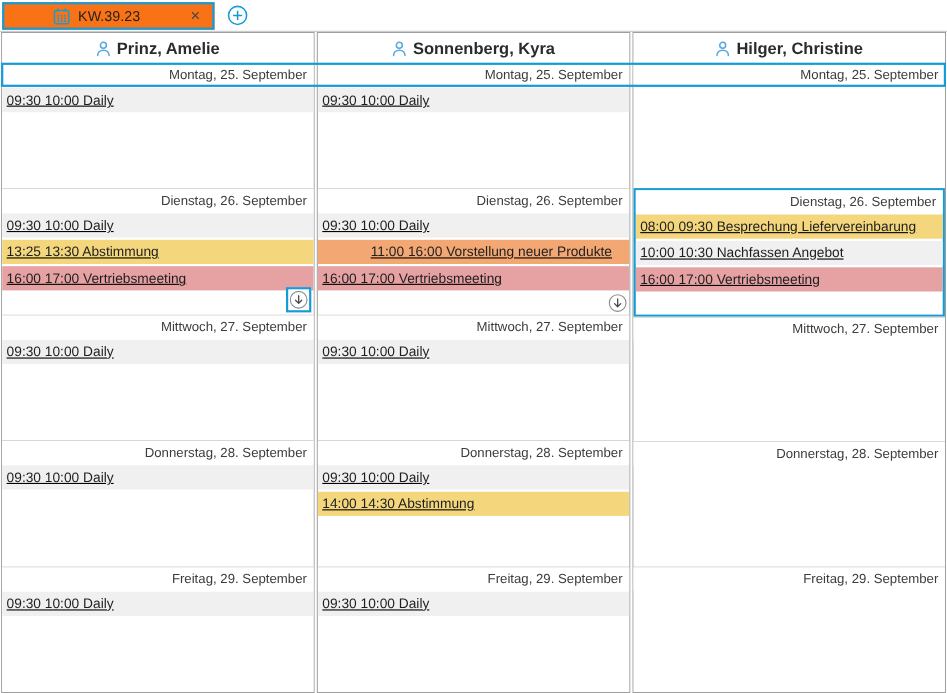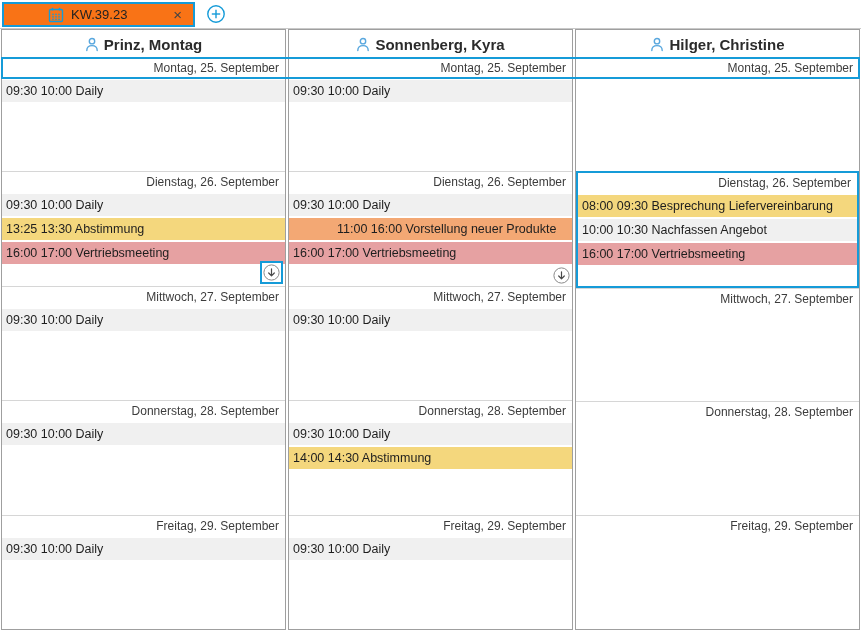--- a/index.html
+++ b/index.html
@@ -26,21 +26,21 @@
   .col-header{height:28px;flex:none;display:flex;align-items:center;justify-content:center;gap:5px;
     background:#fff;cursor:pointer;}
   .col-name{font-size:15px;font-weight:600;color:#2b2b2b;}
   .days{flex:1;display:flex;flex-direction:column;min-height:0;}
   .day{flex:1;position:relative;border-top:1px solid var(--day-sep);background:#fff;min-height:0;
     display:flex;flex-direction:column;}
   .day:first-child{border-top:none;}
   .day.selected{border:2px solid var(--accent);}
   .day-header{height:21px;flex:none;font-size:12px;color:#3c3c3c;text-align:right;
     padding:3px 6px 0 0;background:#fff;cursor:default;}
-  .events{display:flex;flex-direction:column;gap:2px;padding-top:1px;}
+  .events{display:flex;flex-direction:column;gap:2px;padding-top:1px;text-decoration:underline;}
   .event{height:22px;flex:none;display:flex;align-items:center;padding:0 4px;
     font-size:12.5px;color:#1e1e1e;white-space:nowrap;overflow:hidden;cursor:pointer;}
   .c-gray{background:var(--ev-gray);}
   .c-yellow{background:var(--ev-yellow);}
   .c-orange{background:var(--ev-orange);padding-left:48px;}
   .c-red{background:var(--ev-red);}
   
   .overflow{position:absolute;right:2px;bottom:2px;display:flex;}
   .overflow.focused{border:2px solid var(--accent);padding:1px;background:#fff;}
   .overflow-btn{width:17px;height:17px;border:none;background:transparent;padding:0;
@@ -90,21 +90,21 @@
   <div class="row-highlight"></div>
 
   <div class="col">
     <div class="col-header">
       <span style="display:flex;">
         <svg width="14" height="15" viewBox="0 0 14 15">
           <circle cx="7" cy="4.2" r="2.7" fill="none" stroke="#58a7de" stroke-width="1.4"></circle>
           <path d="M1.8 13.5 C1.8 10.4 4.1 8.6 7 8.6 C9.9 8.6 12.2 10.4 12.2 13.5" fill="none" stroke="#58a7de" stroke-width="1.4" stroke-linecap="round"></path>
         </svg>
       </span>
-      <span class="col-name">Prinz, Montag</span>
+      <span class="col-name">Prinz, Amelie</span>
     </div>
     <div class="days">
   <div class="day">
     <div class="day-header">
       <span class="day-label">Montag, 25. September</span>
     </div>
     <div class="events">
   <div class="event c-gray">09:30 10:00 Daily</div>
 </div>
   </div>

